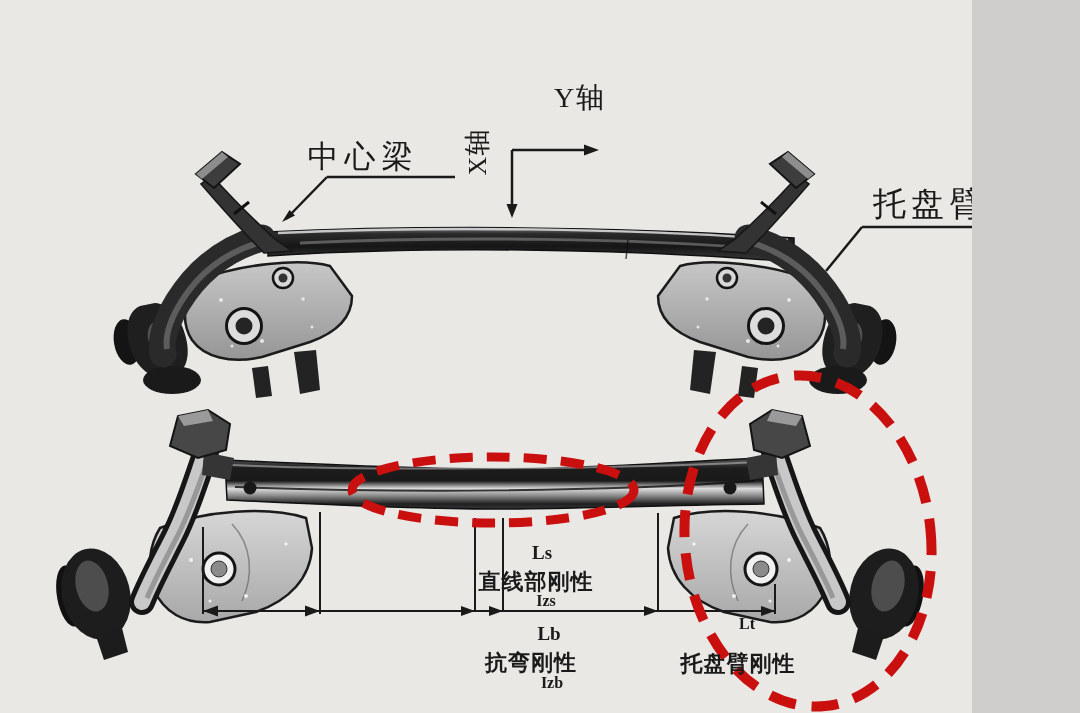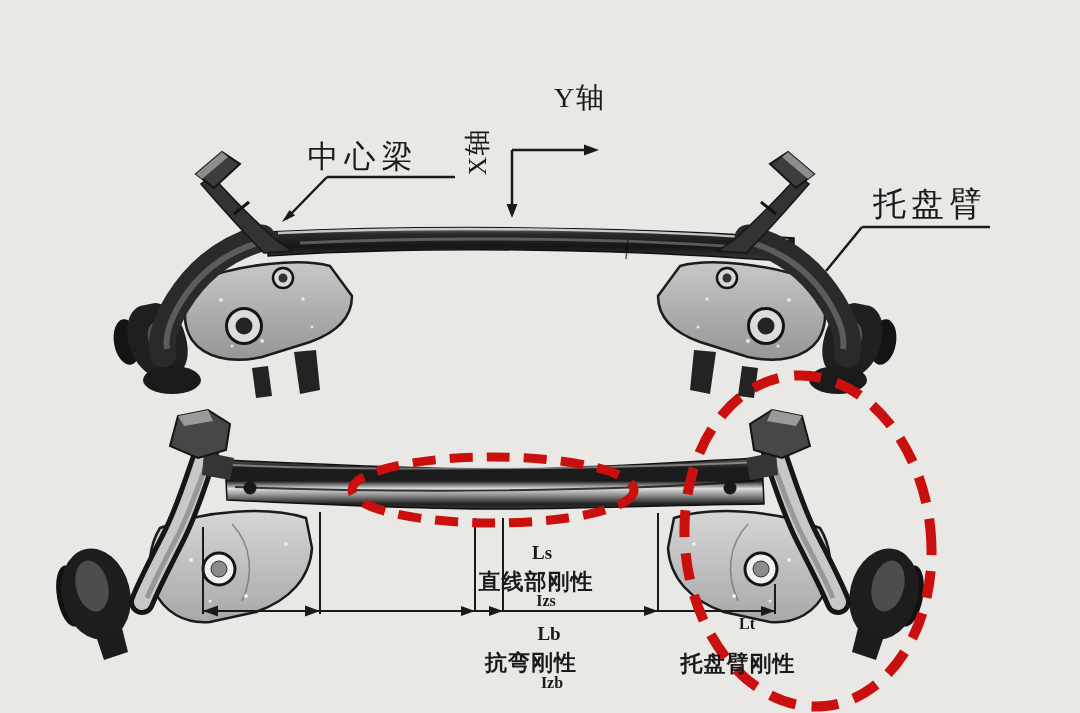--- a/index.html
+++ b/index.html
@@ -1,17 +1,17 @@
 <!DOCTYPE html>
 <html><head>
 <meta charset="utf-8">
 <style>
   html,body{margin:0;padding:0;background:#cfcecc;}
   #stage{
-    position:relative;width:1080px;height:713px;overflow:hidden;
+    position:relative;width:972px;height:713px;overflow:hidden;
     background:#15803d;
     font-family:"Liberation Serif","DejaVu Serif",serif;
   }
   svg{display:block}
   text{fill:#1a1a1a;}
   .cjk-big{font-size:31px;letter-spacing:6px;}
   .cjk-big2{font-size:33px;letter-spacing:5px;}
   .axis-label{font-size:28px;letter-spacing:2px;}
   .axis-label-v{font-size:26px;letter-spacing:1px;}
   .dim-cjk{font-size:22px;font-weight:bold;letter-spacing:1px;font-family:"Liberation Sans","DejaVu Sans",sans-serif;}

